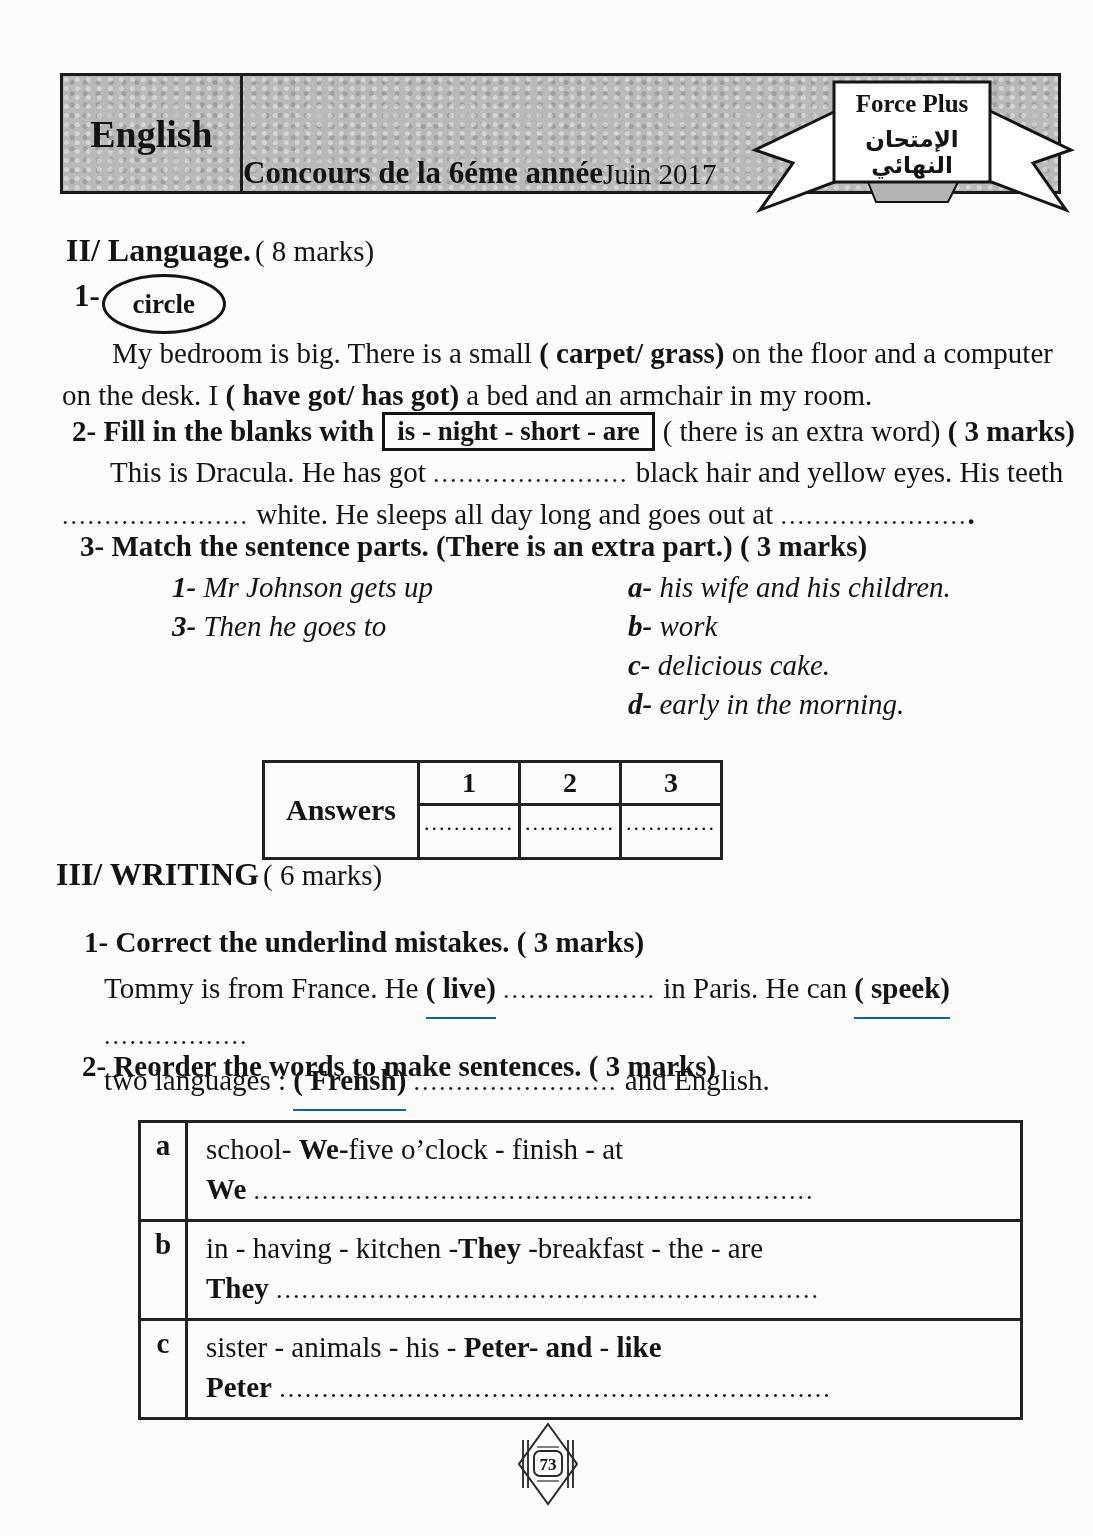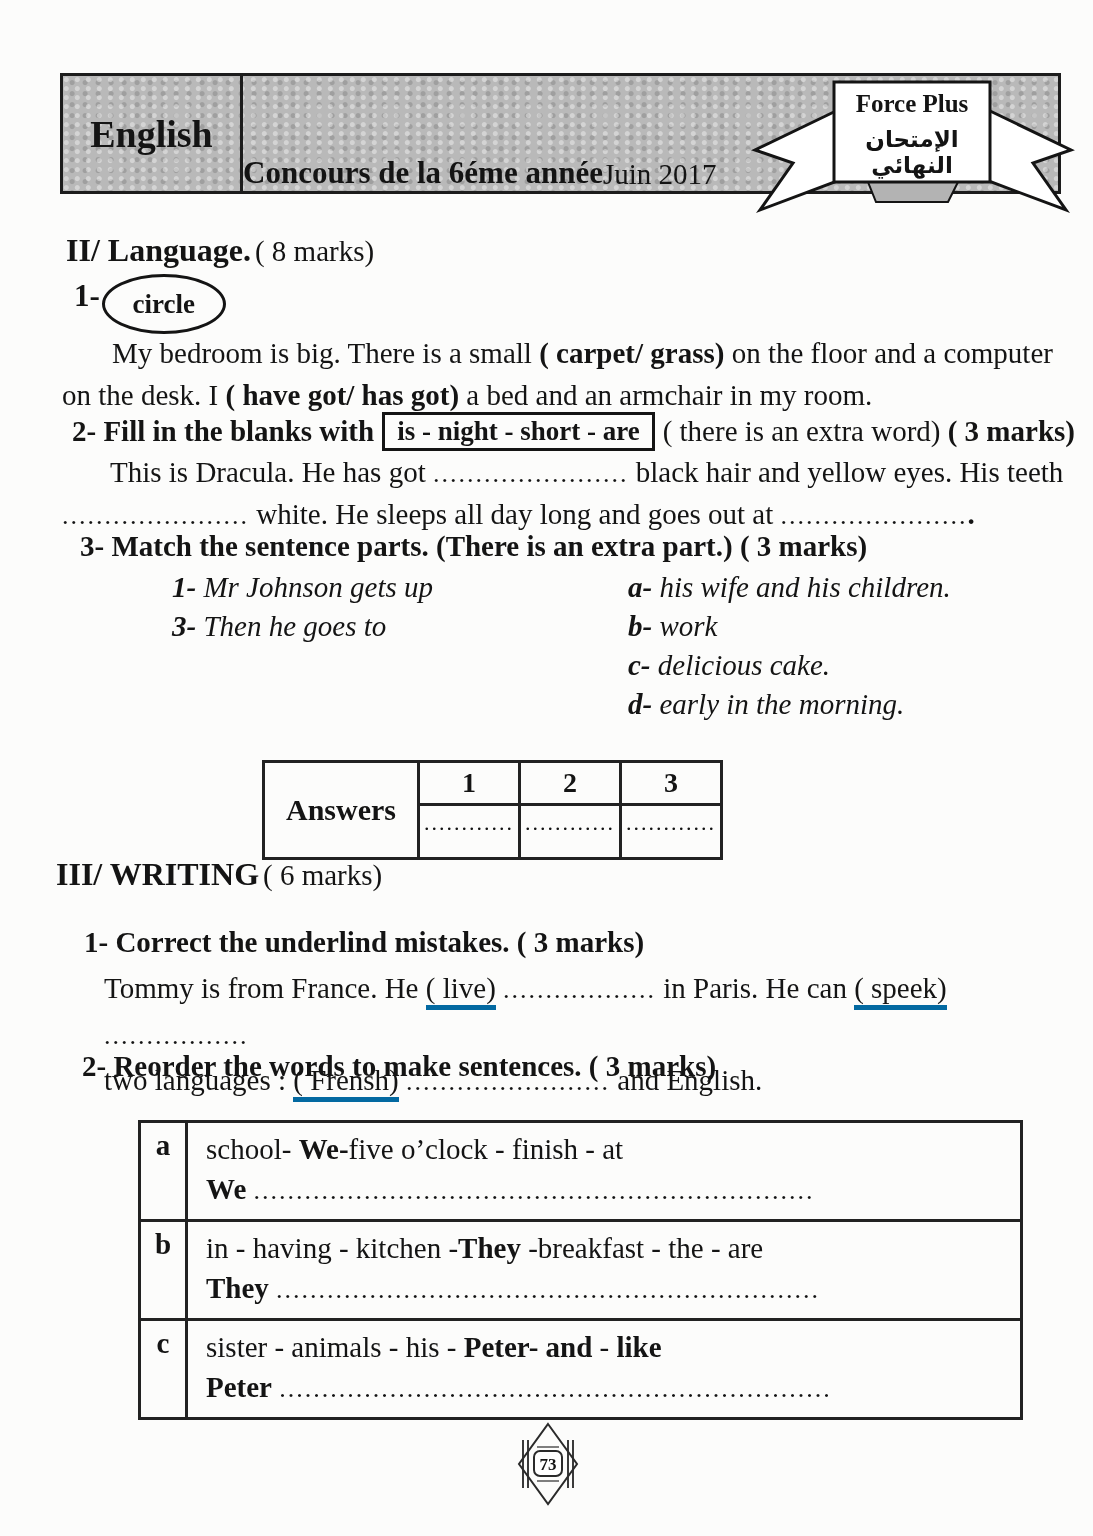--- a/index.html
+++ b/index.html
@@ -36,21 +36,21 @@
   
   #ribbon{left:748px;top:76px;width:330px;height:150px;z-index:5;}
   #ribbon svg{position:absolute;left:0;top:0;}
   .badge-text{position:absolute;left:86px;width:156px;text-align:center;}
   .badge-en{top:14px;font-weight:bold;font-size:25px;}
   .badge-ar{top:50px;font-weight:bold;font-size:23px;font-family:"DejaVu Sans",sans-serif;direction:rtl;}
 
   
   .s-n{font-weight:normal;}
   .s-b{font-weight:bold;}
-  .s-bu{font-weight:normal;border-bottom:5px solid #0369a1;padding-bottom:1px;}
+  .s-bu{font-weight:bold;border-bottom:2px solid #0369a1;padding-bottom:13px;}
   .s-d{letter-spacing:2px;font-size:26px;}
 
   .h-big{font-size:32px;font-weight:bold;}
   .h-marks{font-size:29px;font-weight:normal;}
   .h-sub{font-size:29px;font-weight:bold;}
   .body-t{font-size:29px;}
 
   
   #q1-line{left:74px;top:266px;display:flex;align-items:center;font-weight:bold;font-size:31px;}
   .ellipse{

